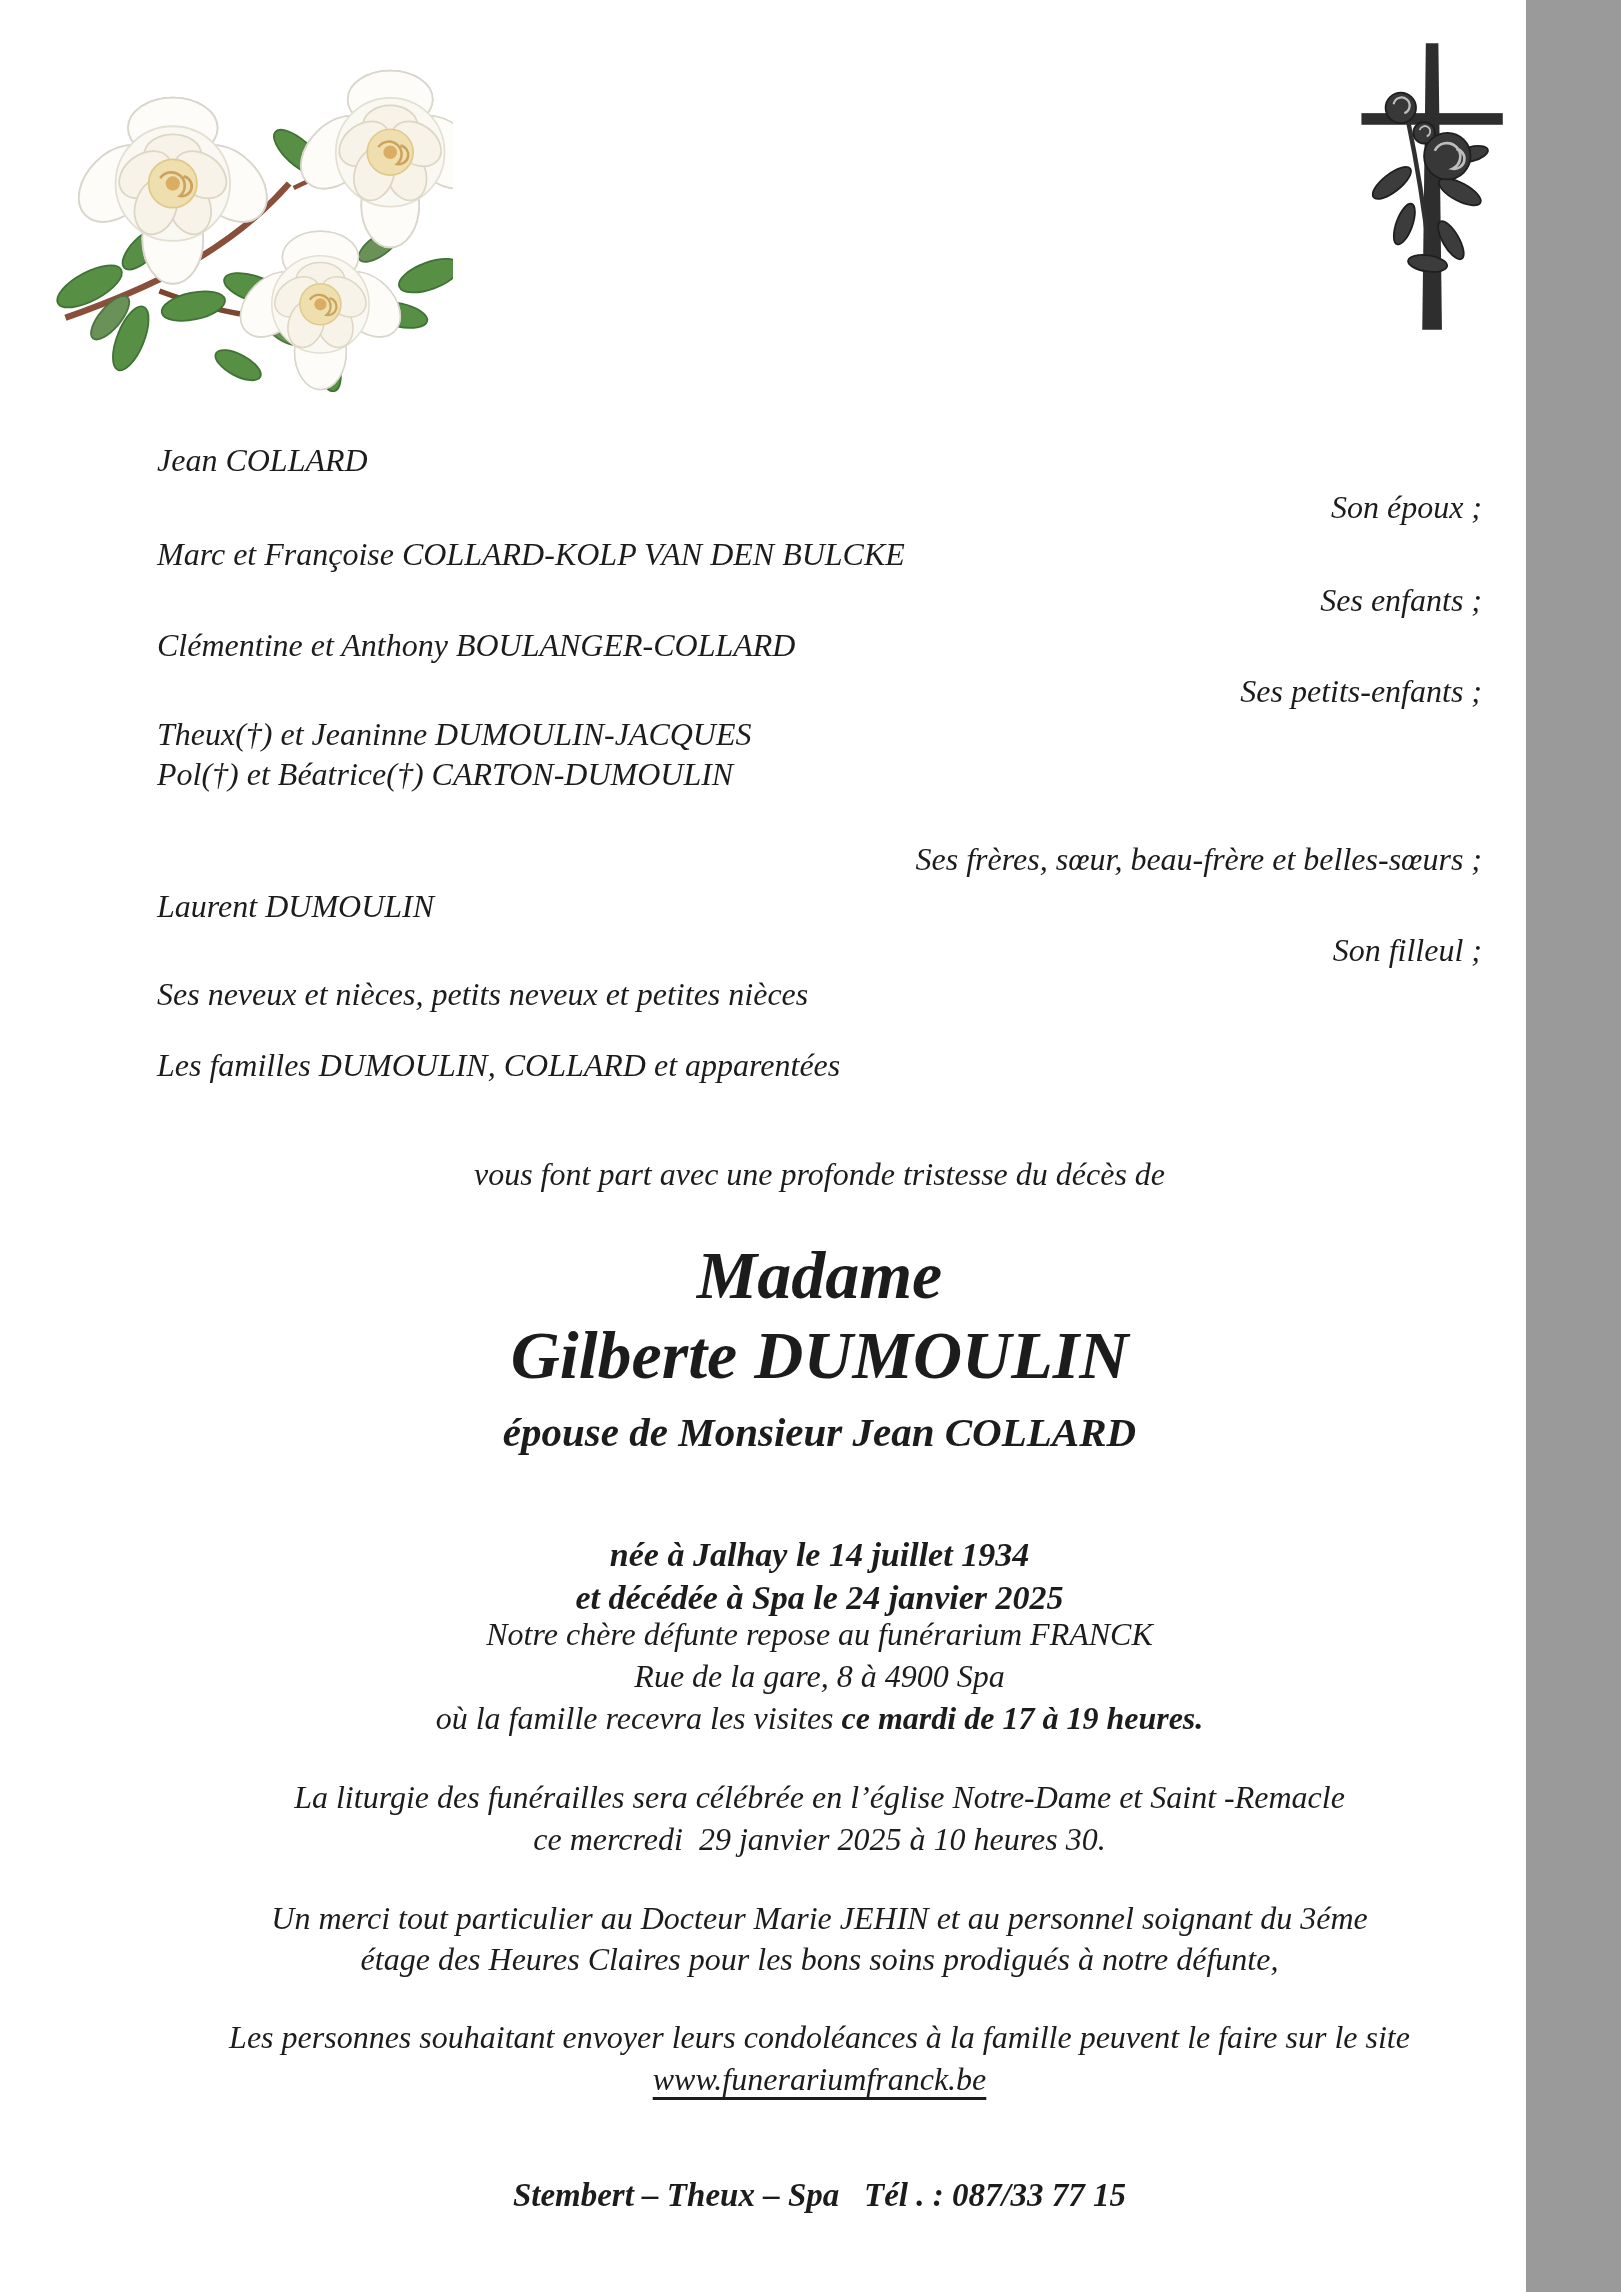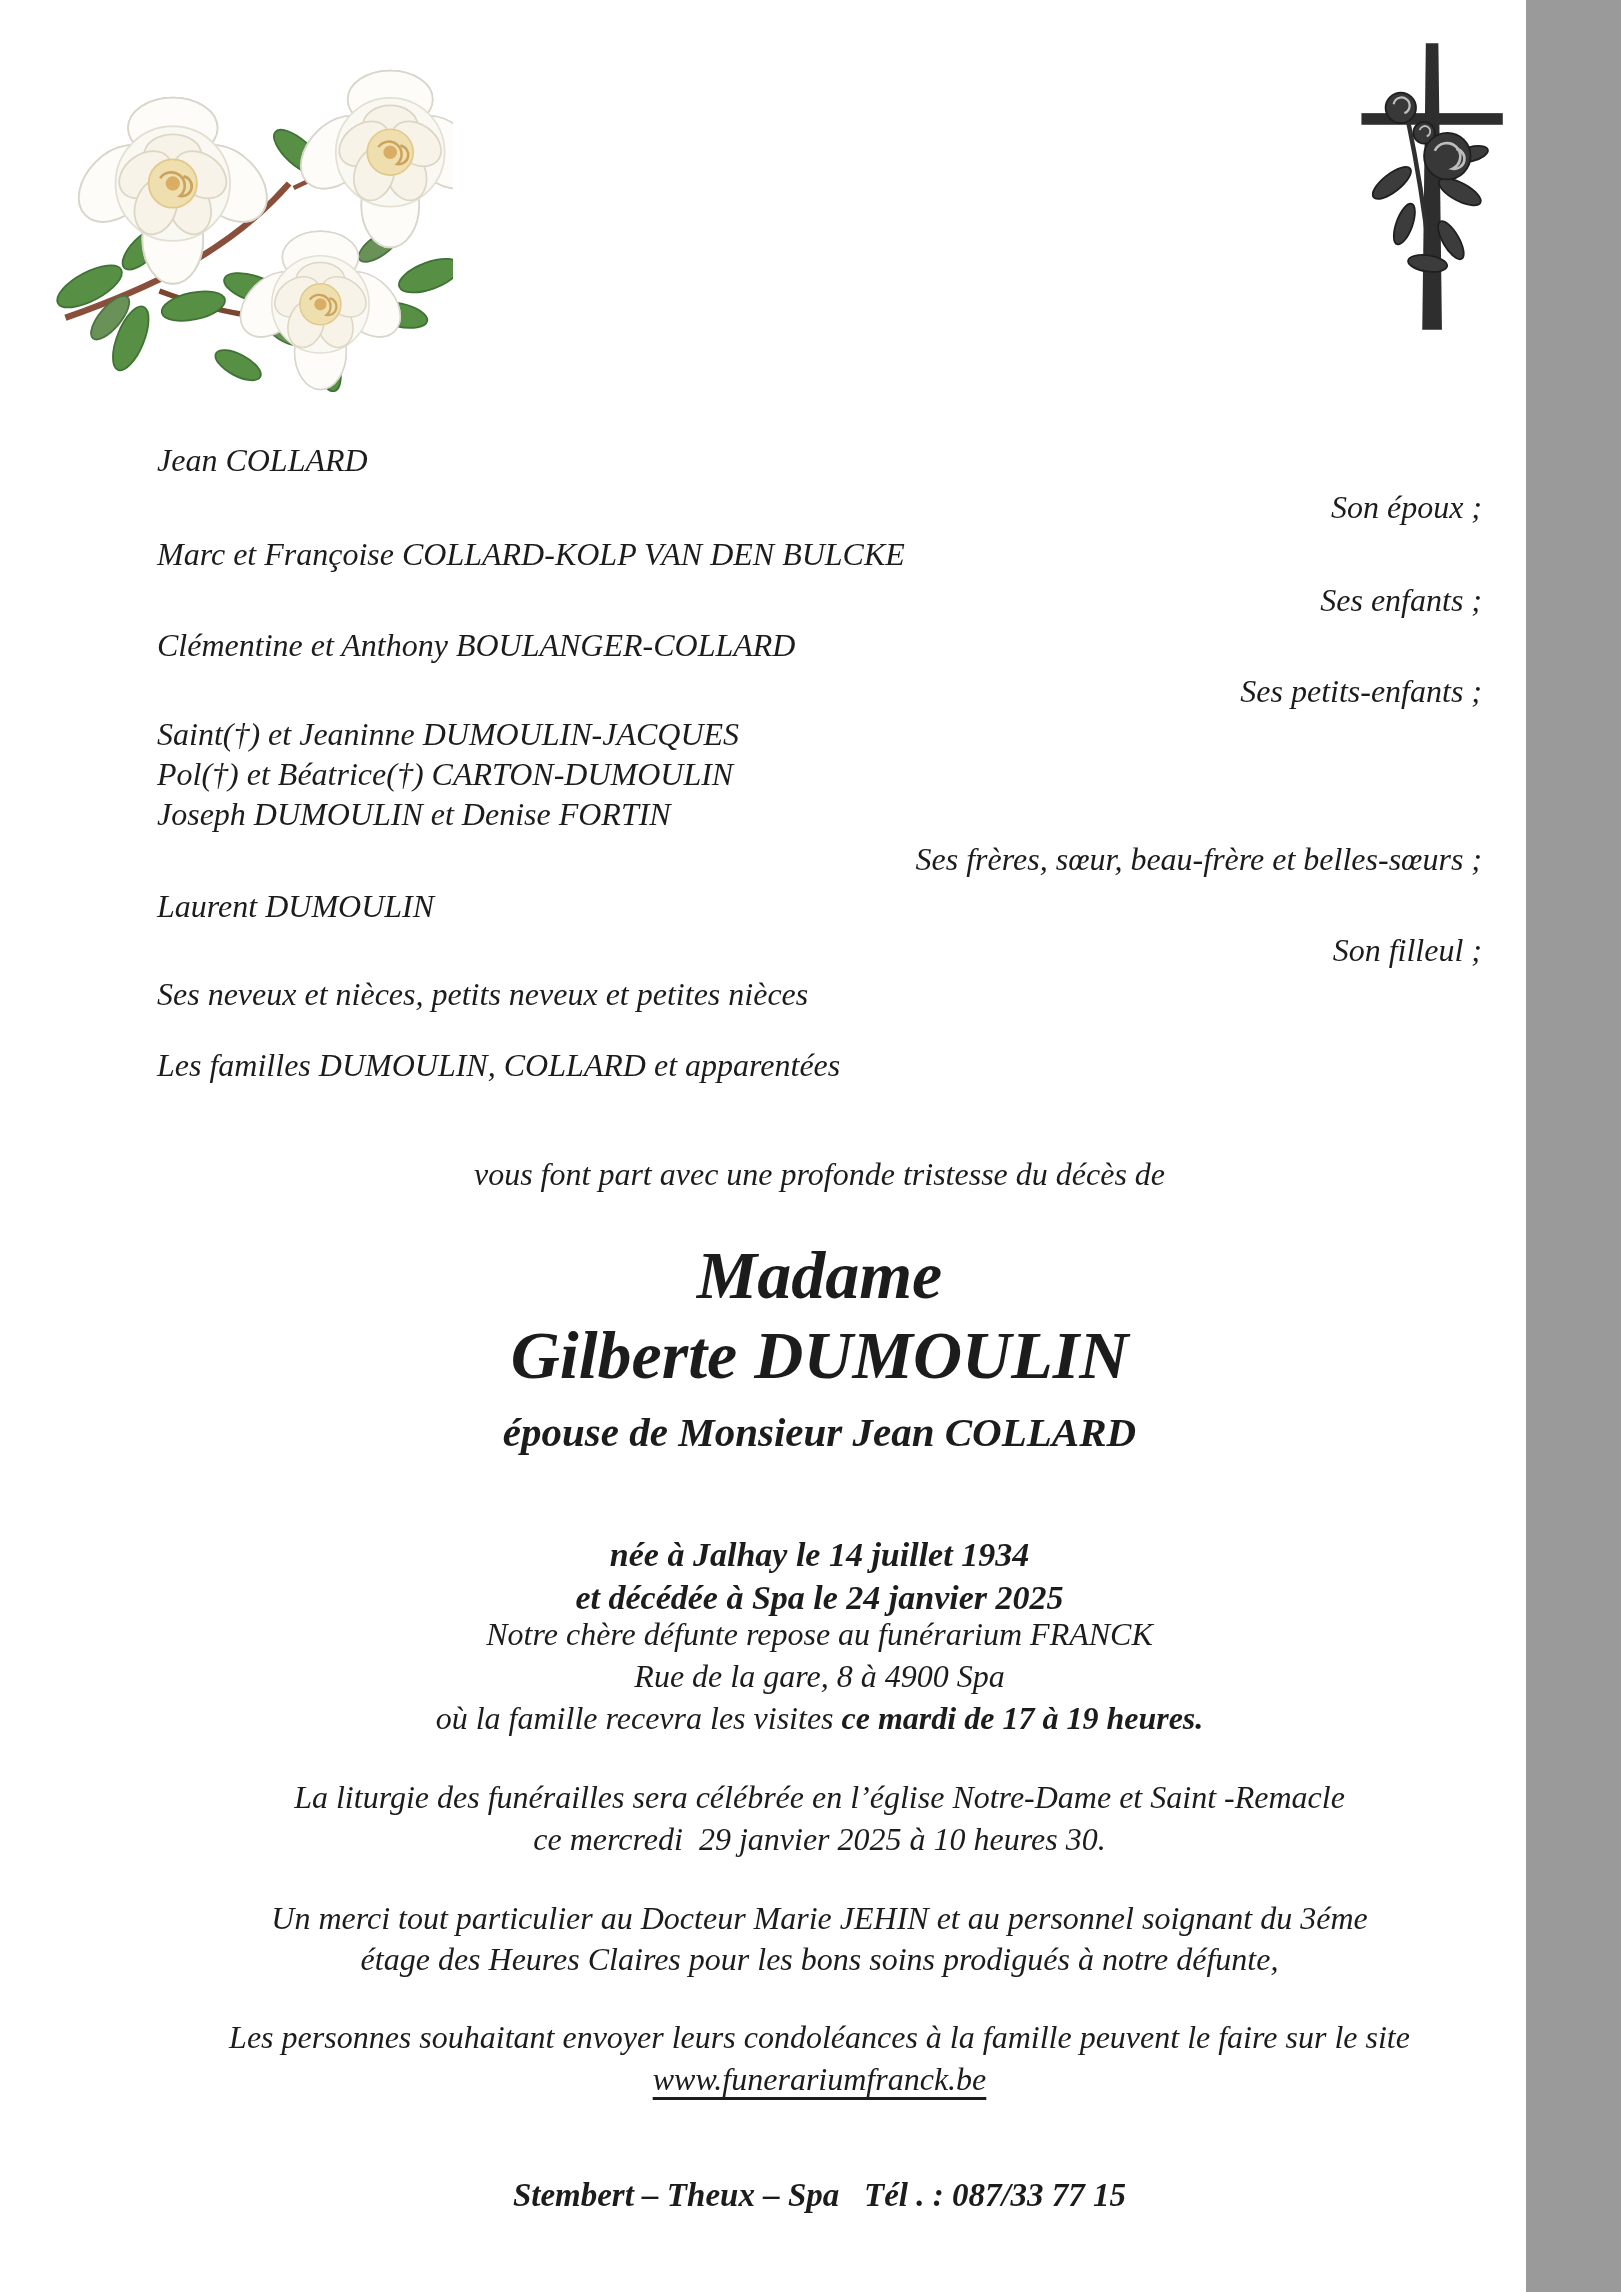--- a/index.html
+++ b/index.html
@@ -166,23 +166,22 @@
       </g>
     </svg>
   </div>
 
   <div class="line left" style="top:441px">Jean COLLARD</div>
   <div class="line right" style="top:488px">Son époux ;</div>
   <div class="line left" style="top:535px">Marc et Françoise COLLARD-KOLP VAN DEN BULCKE</div>
   <div class="line right" style="top:581px">Ses enfants ;</div>
   <div class="line left" style="top:626px">Clémentine et Anthony BOULANGER-COLLARD</div>
   <div class="line right" style="top:672px">Ses petits-enfants ;</div>
-  <div class="line left" style="top:715px">Saint(†) et Jeaninne DUMOULIN-JACQUES</div>
+  <div class="line left" style="top:715px">Theux(†) et Jeaninne DUMOULIN-JACQUES</div>
   <div class="line left" style="top:755px">Pol(†) et Béatrice(†) CARTON-DUMOULIN</div>
-  <div class="line left" style="top:795px">Joseph DUMOULIN et Denise FORTIN</div>
   <div class="line right" style="top:840px">Ses frères, sœur, beau-frère et belles-sœurs ;</div>
   <div class="line left" style="top:887px">Laurent DUMOULIN</div>
   <div class="line right" style="top:931px">Son filleul ;</div>
   <div class="line left" style="top:975px">Ses neveux et nièces, petits neveux et petites nièces</div>
   <div class="line left" style="top:1046px">Les familles DUMOULIN, COLLARD et apparentées</div>
 
   <div class="line center" style="top:1155px">vous font part avec une profonde tristesse du décès de</div>
   <div class="line center title1" style="top:1238px">Madame</div>
   <div class="line center subtitle" style="top:1408px">épouse de Monsieur Jean COLLARD</div>
   <div class="line center title1" style="top:1318px">Gilberte DUMOULIN</div>

